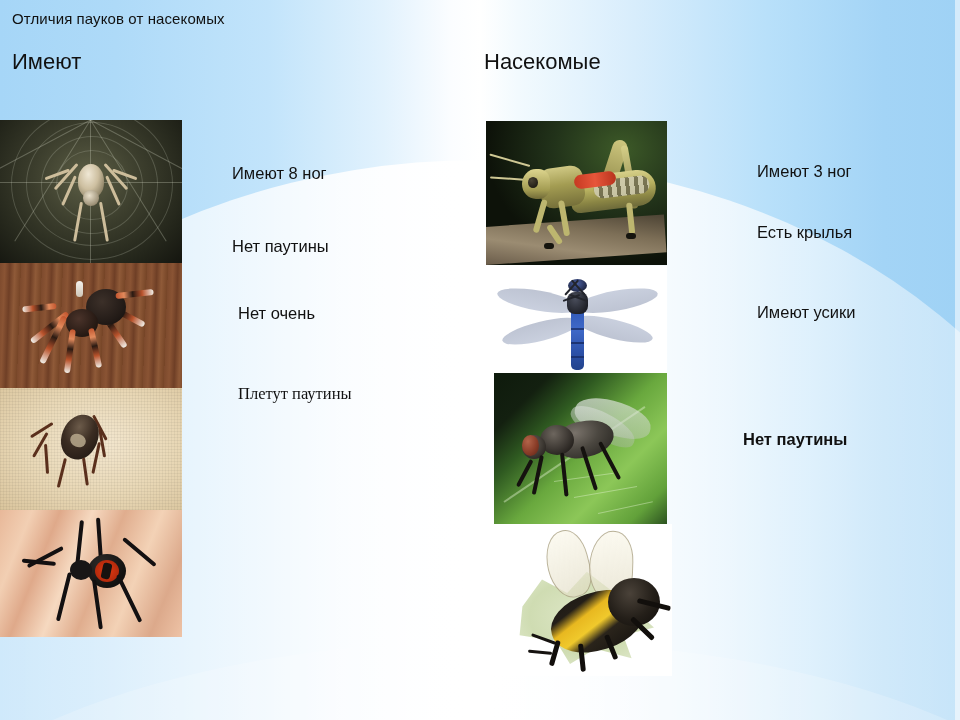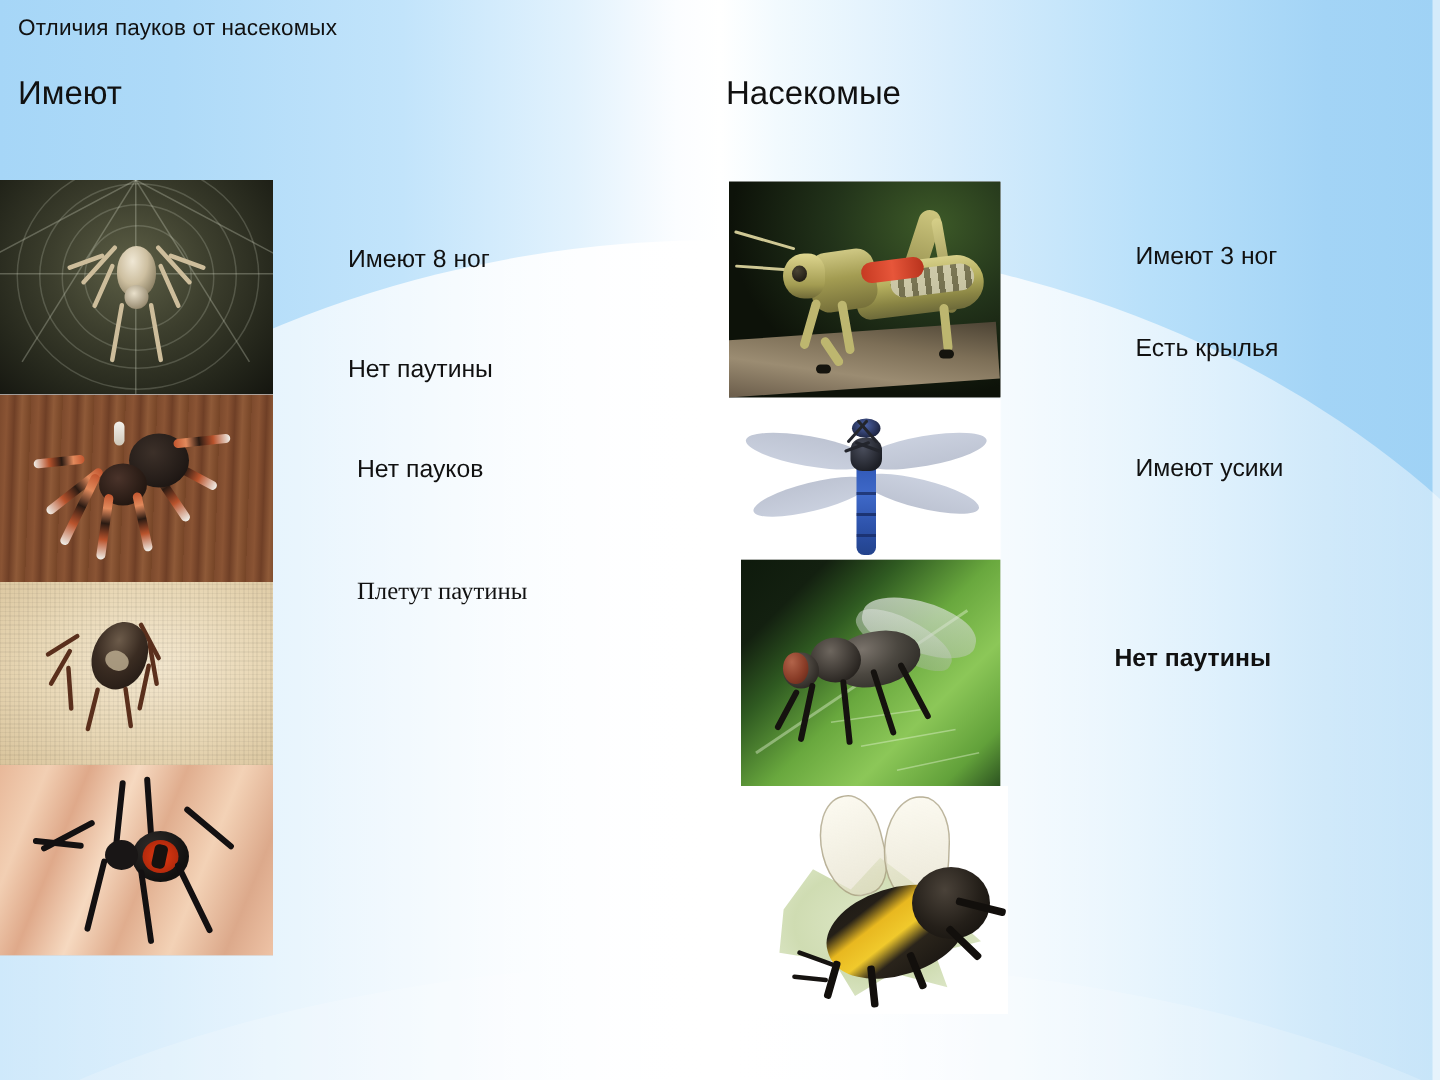--- a/index.html
+++ b/index.html
@@ -356,21 +356,21 @@
       <div class="bee-leg" style="left:88px;top:120px;width:5px;height:28px;transform:rotate(-6deg);"></div>
       <div class="bee-leg" style="left:114px;top:112px;width:5px;height:26px;transform:rotate(-22deg);"></div>
       <div class="bee-leg" style="left:140px;top:96px;width:5px;height:30px;transform:rotate(-46deg);"></div>
       <div class="bee-leg" style="left:148px;top:74px;width:34px;height:5px;transform:rotate(14deg);"></div>
       <div class="bee-ant" style="left:40px;top:118px;width:26px;transform:rotate(20deg);"></div>
       <div class="bee-ant" style="left:38px;top:128px;width:24px;transform:rotate(6deg);"></div>
     </div>
 
     <div class="fact l1">Имеют  8 ног</div>
     <div class="fact l2">Нет паутины</div>
-    <div class="fact l3">Нет пауков</div>
+    <div class="fact l3">Нет очень</div>
     <div class="fact l4">Плетут паутины</div>
 
     <div class="fact r1">Имеют 3 ног</div>
     <div class="fact r2">Есть крылья</div>
     <div class="fact r3">Имеют усики</div>
     <div class="fact r4">Нет паутины</div>
 
   </div>
 </div>
 

